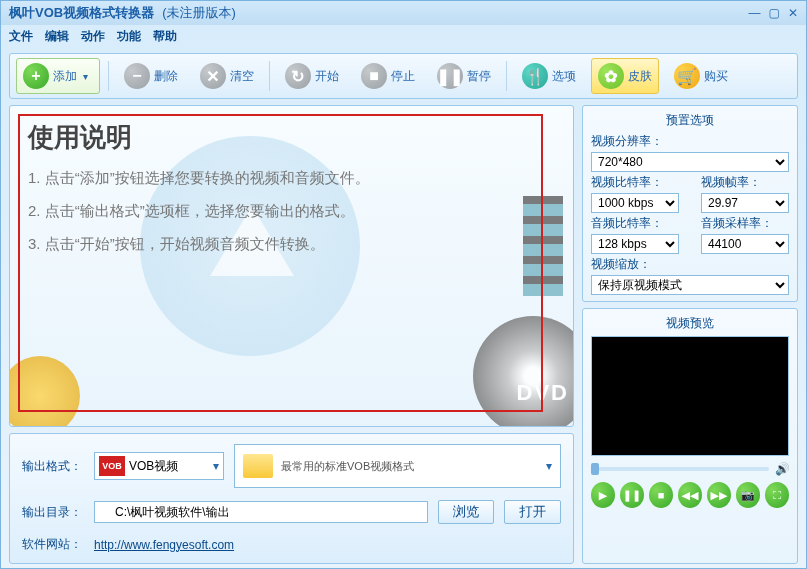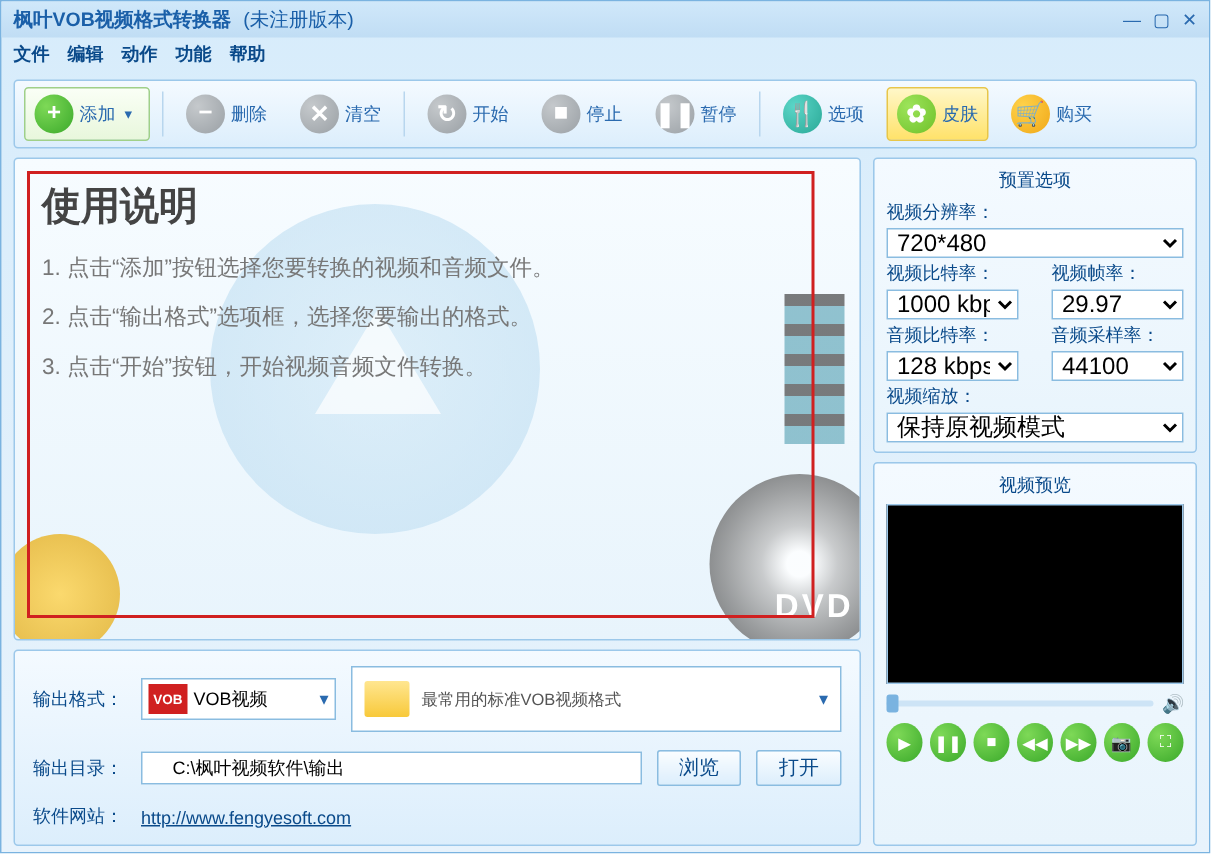--- a/index.html
+++ b/index.html
@@ -23,21 +23,21 @@
 .tbtn.skin { background: linear-gradient(to bottom,#fff7c8,#ffe26a); border: 1px solid #e8c648; }
 .dropdown-arrow { width: 10px; color: #2a6aaf; font-size: 10px; margin-left: 2px; cursor: pointer; }
 .divider { width: 1px; height: 30px; background: #b8d6ee; }
 .body-area { display: flex; padding: 0 8px 8px; gap: 8px; height: calc(100% - 100px); }
 .left-col { flex: 1; display: flex; flex-direction: column; gap: 6px; }
 .instr-panel { flex: 1; background: linear-gradient(to bottom,#f7fcff,#e8f4fc); border: 1px solid #9cc8ea; border-radius: 3px; position: relative; overflow: hidden; padding: 14px 18px; }
 .instr-panel .bg-circle { position: absolute; width: 220px; height: 220px; border-radius: 50%; background: radial-gradient(circle,#d0e8f6,#b8daf0); top: 30px; left: 130px; opacity: .6; }
 .instr-panel .bg-tri { position: absolute; width: 0; height: 0; border-left: 42px solid transparent; border-right: 42px solid transparent; border-bottom: 70px solid #fff; top: 100px; left: 200px; opacity: .7; transform: rotate(0deg); }
 .instr-panel .bg-gear { position: absolute; width: 80px; height: 80px; border-radius: 50%; background: radial-gradient(circle,#ffd24a,#e0a818); bottom: -10px; left: -10px; opacity: .8; }
 .instr-panel .bg-dvd { position: absolute; right: -20px; bottom: -10px; width: 120px; height: 120px; border-radius: 50%; background: radial-gradient(circle,#fff 10%,#c0c0c0 30%, #888 60%,#444 100%); opacity: .8; }
-.instr-panel .dvd-label { position: absolute; right: 4px; bottom: 9px; color: #fff; font-weight: bold; font-size: 22px; letter-spacing: 2px; }
+.instr-panel .dvd-label { position: absolute; right: 4px; bottom: 20px; color: #fff; font-weight: bold; font-size: 22px; letter-spacing: 2px; }
 .instr-panel .film { position: absolute; right: 10px; top: 90px; width: 40px; height: 100px; background: repeating-linear-gradient(to bottom,#444 0 8px,#6ab 8px 20px); opacity: .7; }
 .redbox { position: absolute; border: 2px solid #d02020; top: 8px; left: 8px; right: 30px; bottom: 14px; pointer-events: none; }
 .instr-title { font-size: 26px; font-weight: bold; color: #444; position: relative; }
 .instr-line { font-size: 15px; color: #777; margin: 14px 0; position: relative; }
 .bottom-panel { background: linear-gradient(to bottom,#f4faff,#dceefc); border: 1px solid #9cc8ea; border-radius: 3px; padding: 10px 12px; display: flex; flex-direction: column; gap: 12px; }
 .row { display: flex; align-items: center; gap: 10px; }
 .row-label { color: #0a4a8a; width: 62px; }
 .fmt-combo { display: flex; align-items: center; border: 1px solid #8abce0; background: #fff; height: 28px; width: 130px; cursor: pointer; }
 .fmt-combo .vob-icon { width: 26px; height: 20px; background: #d02020; color: #fff; font-size: 9px; font-weight: bold; display: flex; align-items: center; justify-content: center; margin: 0 4px; }
 .fmt-combo .arrow { margin-left: auto; padding: 0 4px; color: #2a6aaf; }
@@ -47,21 +47,21 @@
 .fmt-desc .t1 { font-weight: bold; color: #222; }
 .fmt-desc .t2 { color: #555; font-size: 11px; }
 .fmt-desc .arrow { margin-left: auto; color: #2a6aaf; }
 .path-input { flex: 1; height: 22px; border: 1px solid #8abce0; background: #fff; padding: 0 20px; font-size: 12px; }
 .btn { height: 24px; padding: 0 14px; border: 1px solid #8abce0; background: linear-gradient(to bottom,#fafdff,#dceefc); cursor: pointer; color: #0a4a8a; border-radius: 2px; }
 .link { color: #0a4a8a; text-decoration: underline; cursor: pointer; }
 .right-col { width: 216px; display: flex; flex-direction: column; gap: 6px; }
 .panel { background: linear-gradient(to bottom,#f4faff,#e8f4fc); border: 1px solid #9cc8ea; border-radius: 3px; padding: 6px 8px; }
 .panel-title { text-align: center; color: #0a4a8a; font-size: 12px; margin-bottom: 4px; }
 .field-label { color: #0a4a8a; font-size: 12px; margin: 2px 0; }
-.sel { width: 100%; height: 20px; border: 1px solid #8abce0; background: #fff; font-size: 16px; padding: 0 2px; }
+.sel { width: 100%; height: 20px; border: 1px solid #8abce0; background: #fff; font-size: 12px; padding: 0 2px; }
 .two-col { display: flex; gap: 22px; }
 .two-col > div { flex: 1; }
 .preview { height: 120px; background: #000; border: 1px solid #9cc8ea; }
 .slider-row { display: flex; align-items: center; gap: 6px; margin: 6px 0; }
 .slider { flex: 1; height: 4px; background: #cde4f6; position: relative; border-radius: 2px; }
 .slider .thumb { position: absolute; left: 0; top: -4px; width: 8px; height: 12px; background: #7ab3e0; border-radius: 2px; }
 .vol-icon { width: 14px; height: 14px; color: #2a6aaf; }
 .play-controls { display: flex; gap: 5px; justify-content: center; }
 .pbtn { width: 26px; height: 26px; border-radius: 50%; background: radial-gradient(circle at 30% 30%,#7ed957,#3aa92a); color: #fff; display: flex; align-items: center; justify-content: center; font-size: 11px; cursor: pointer; }
 </style>

